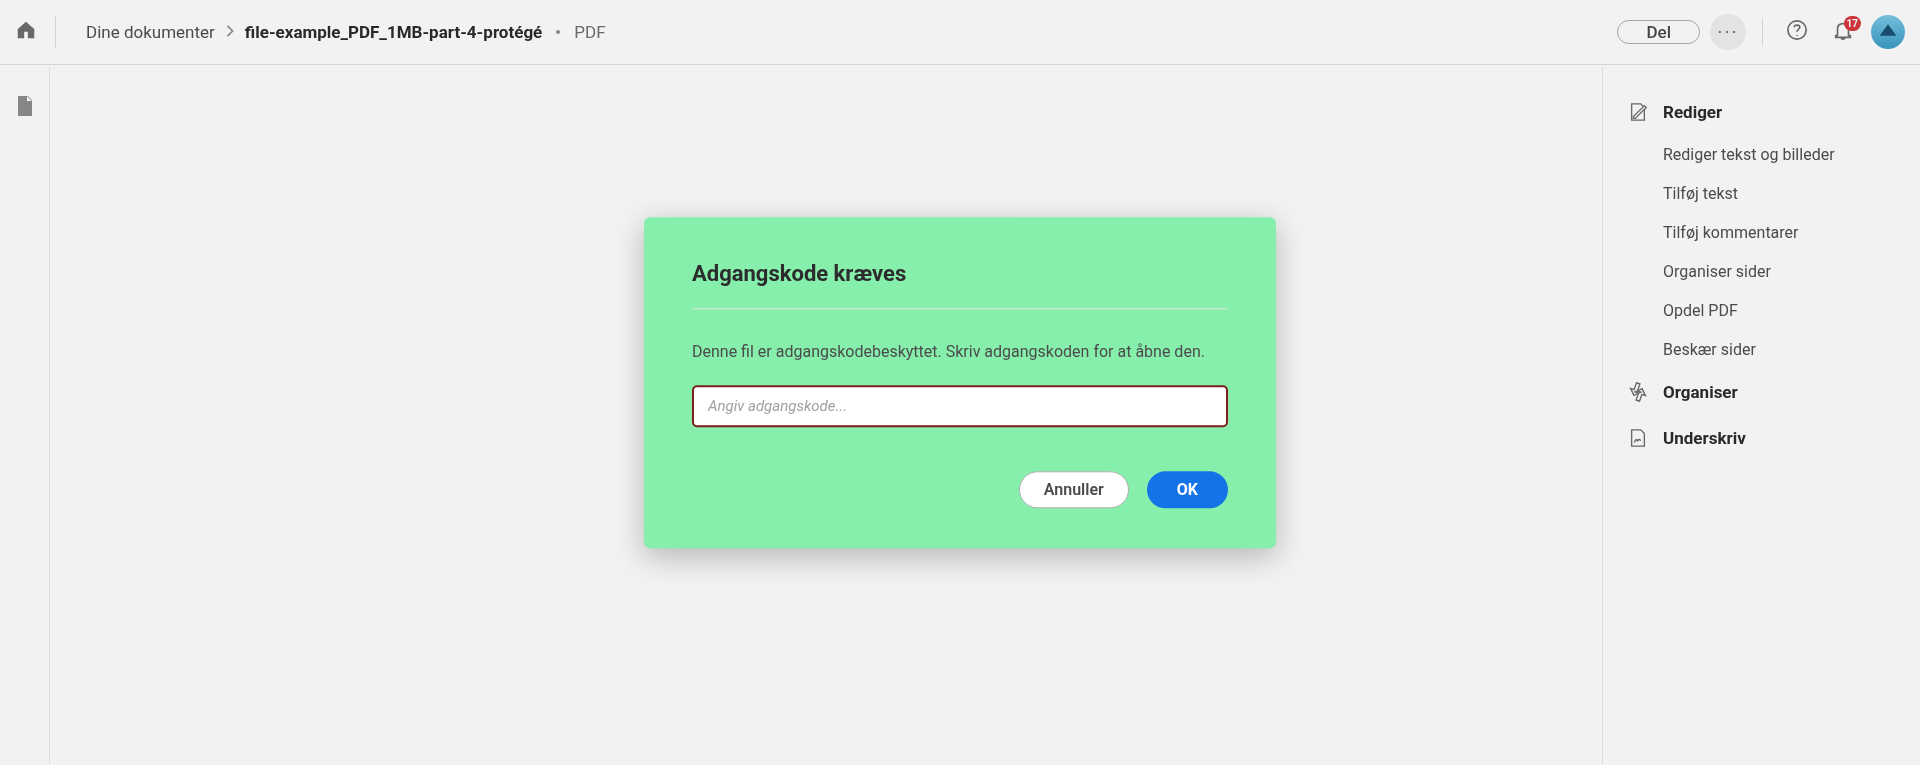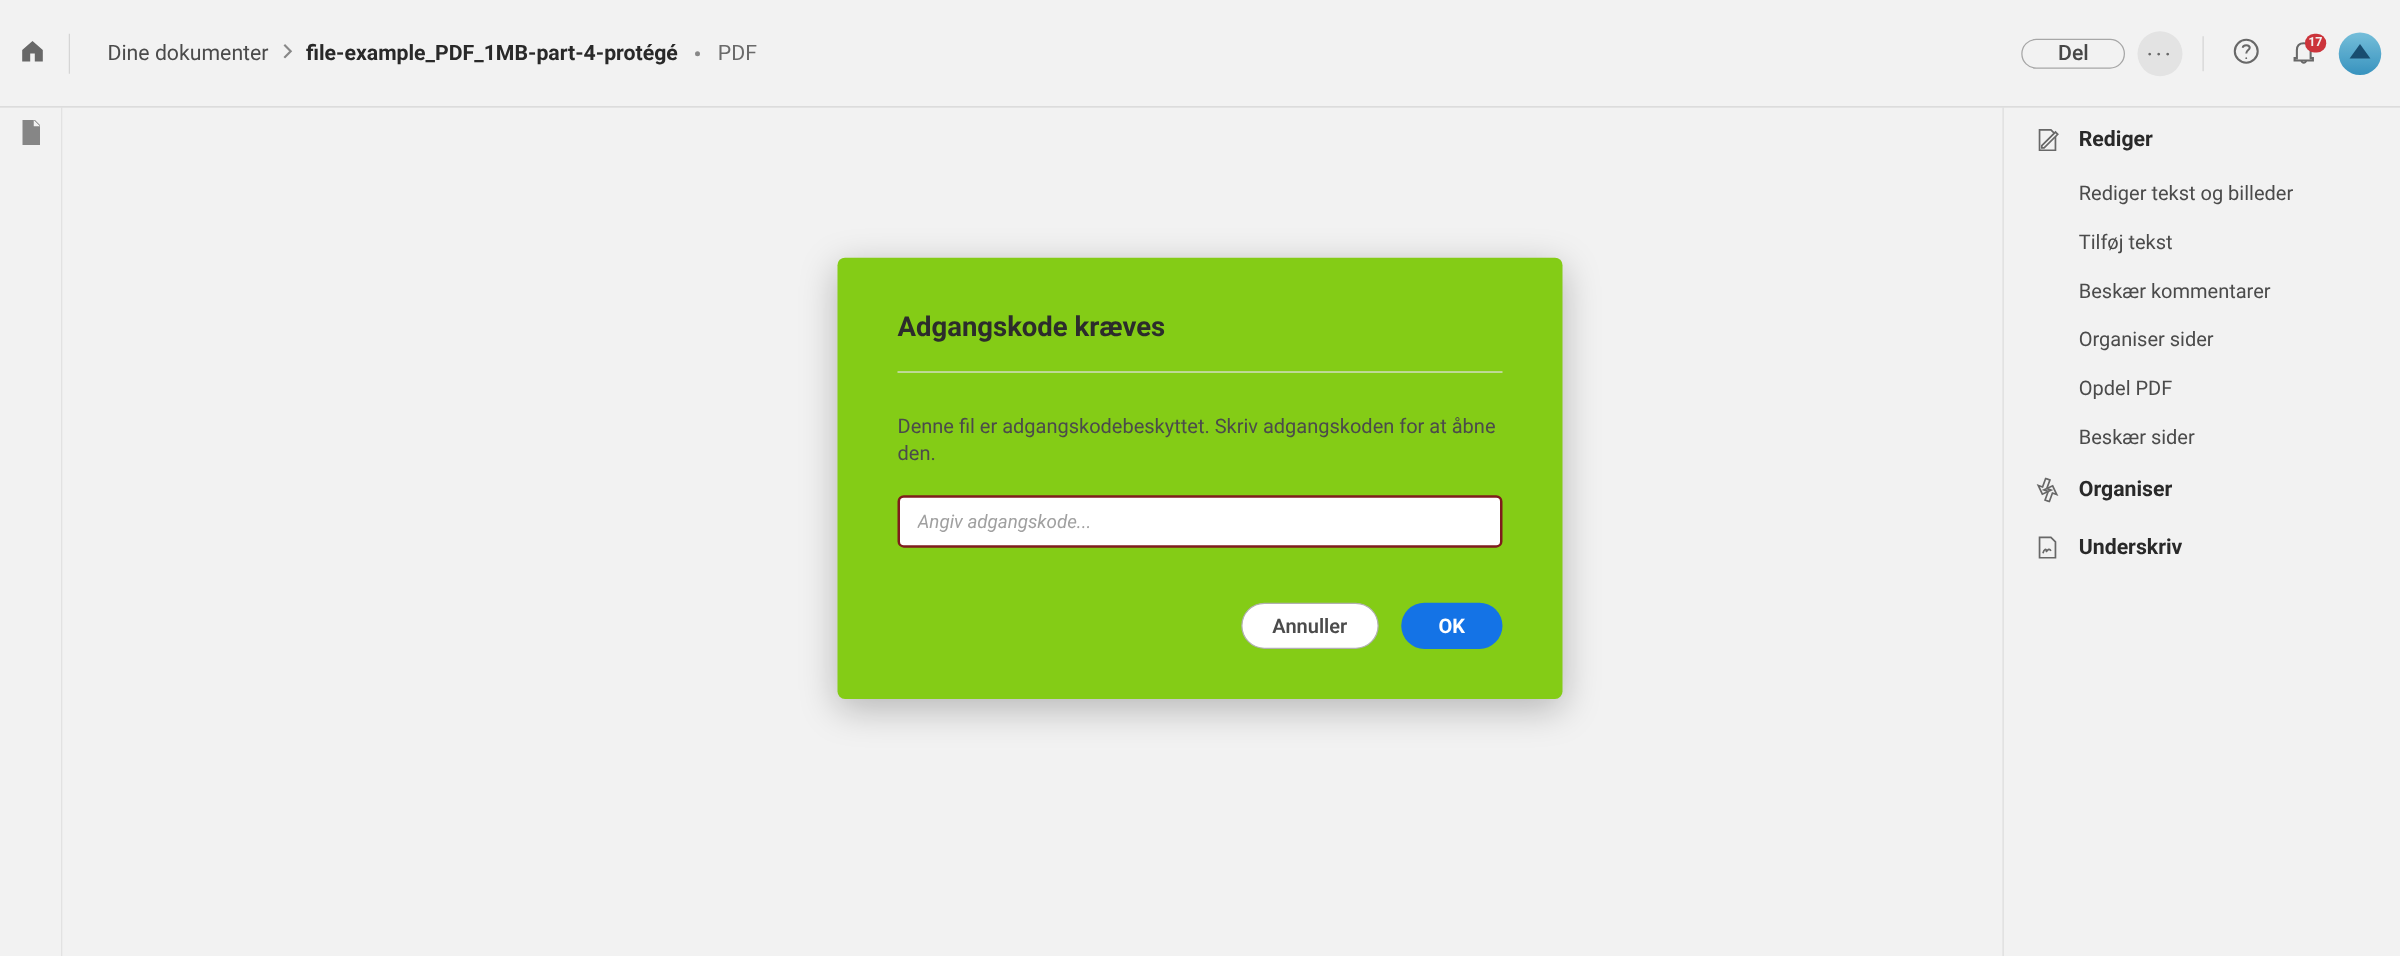--- a/index.html
+++ b/index.html
@@ -9,21 +9,21 @@
       font-family: -apple-system, BlinkMacSystemFont, "Segoe UI", Roboto, "Helvetica Neue", Arial, sans-serif;
     }
     body {
       width: 1920px;
       height: 765px;
       overflow: hidden;
       background: #fff;
       position: relative;
     }
     .top-bar {
-      height: 86px;
+      height: 65px;
       border-bottom: 1px solid #e1e1e1;
       display: flex;
       align-items: center;
       padding: 0 15px;
       background: #fff;
       position: relative;
       z-index: 2;
     }
     .home-icon-wrap {
       display: flex;
@@ -222,22 +222,22 @@
       padding: 10px 24px 10px 60px;
       font-size: 16px;
       color: #505050;
       cursor: pointer;
     }
     .modal {
       position: absolute;
       top: 50%;
       left: 50%;
       transform: translate(-50%, -50%);
-      width: 580px;
-      background: #84cc16;
+      width: 632px;
+      background: #86efac;
       border-radius: 6px;
       box-shadow: 0 8px 30px rgba(0,0,0,0.25);
       z-index: 20;
       padding: 44px 48px 40px 48px;
     }
     .modal-title {
       font-size: 22px;
       font-weight: 700;
       color: #2c2c2c;
       padding-bottom: 22px;
@@ -369,21 +369,21 @@
       <span class="rp-icon">
         <svg viewBox="0 0 22 22">
             <path d="M4 2 L14 2 L18 6 L18 20 L4 20 Z"></path>
             <path d="M8 18 L20 6 L18 4 L6 16 L6 18 Z" fill="#fff"></path>
           </svg>
       </span>
       <span class="rp-section-title">Rediger</span>
     </div>
     <div class="rp-item">Rediger tekst og billeder</div>
     <div class="rp-item">Tilføj tekst</div>
-    <div class="rp-item">Beskær kommentarer</div>
+    <div class="rp-item">Tilføj kommentarer</div>
     <div class="rp-item">Organiser sider</div>
     <div class="rp-item">Opdel PDF</div>
     <div class="rp-item">Beskær sider</div>
 
     <div class="rp-section">
       <span class="rp-icon">
         <svg viewBox="0 0 22 22">
             <path d="M6 2 L6 10 L2 10 L8 16 L14 10 L10 10 L10 2 Z" transform="rotate(20 11 11)"></path>
             <path d="M16 20 L16 12 L20 12 L14 6 L8 12 L12 12 L12 20 Z" transform="rotate(20 11 11)"></path>
           </svg>

